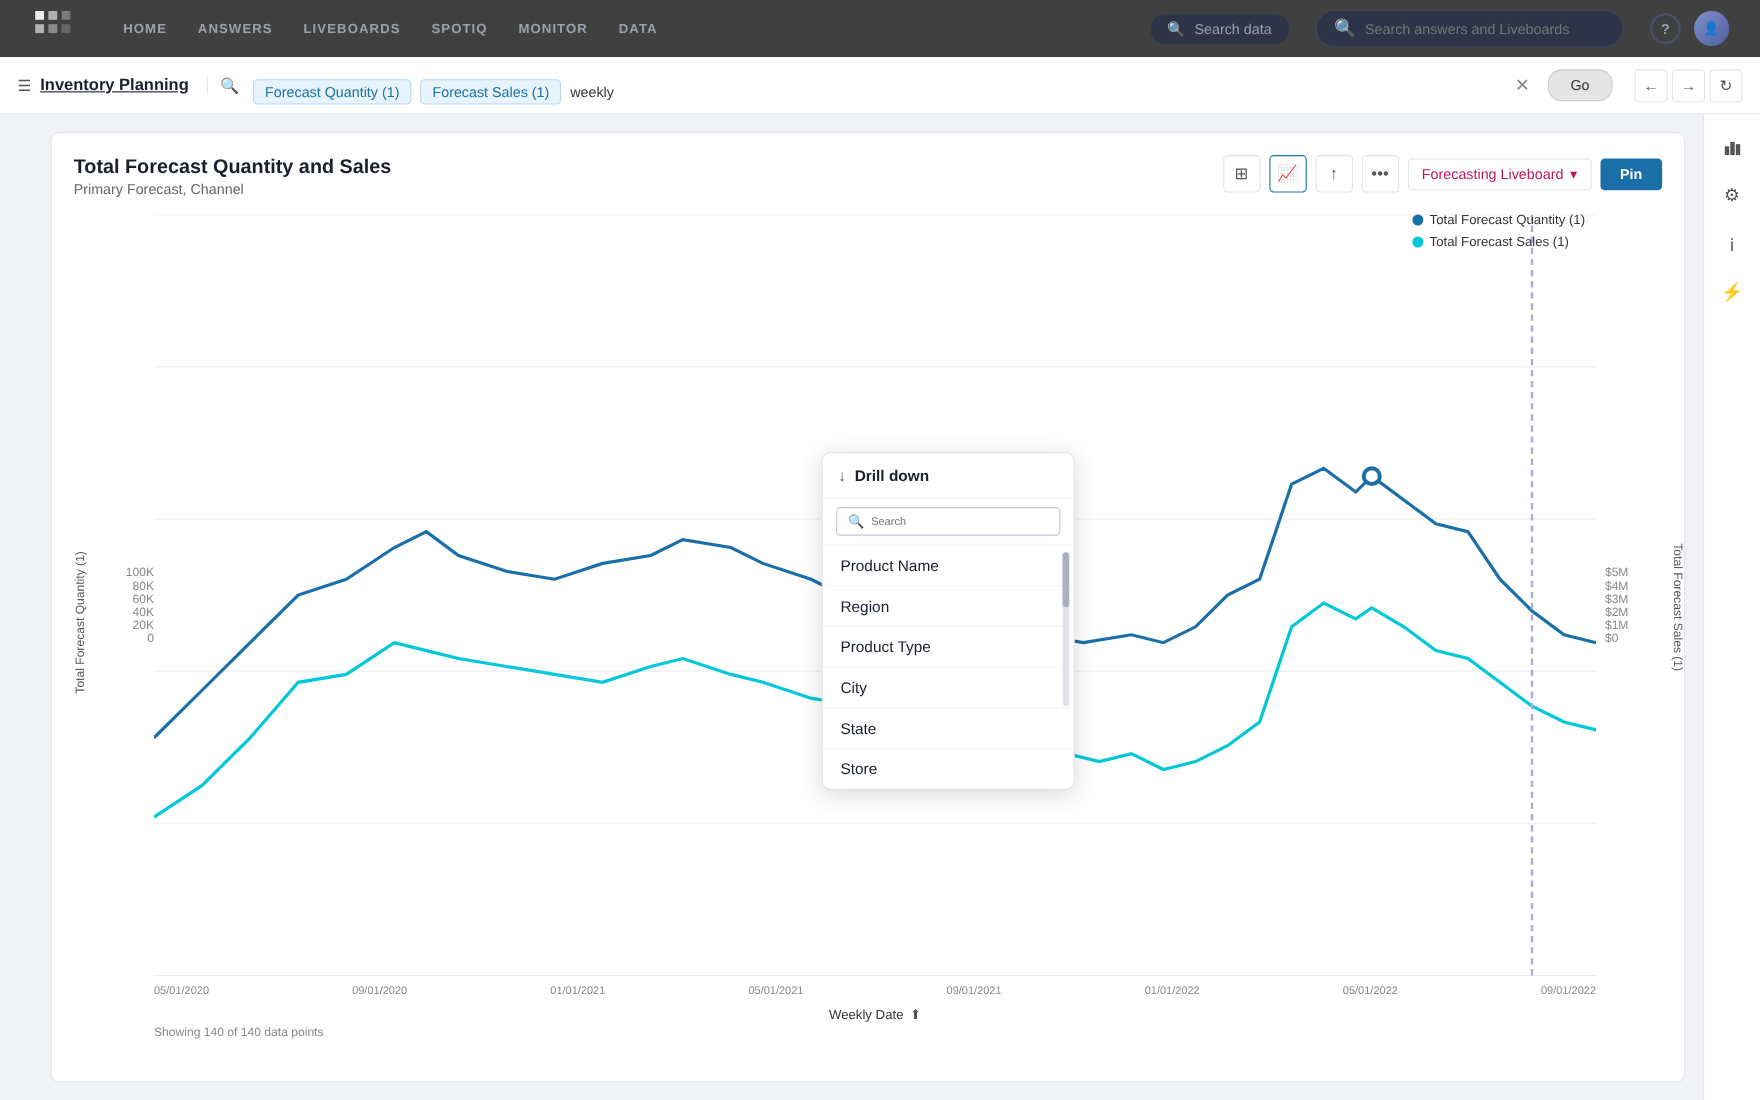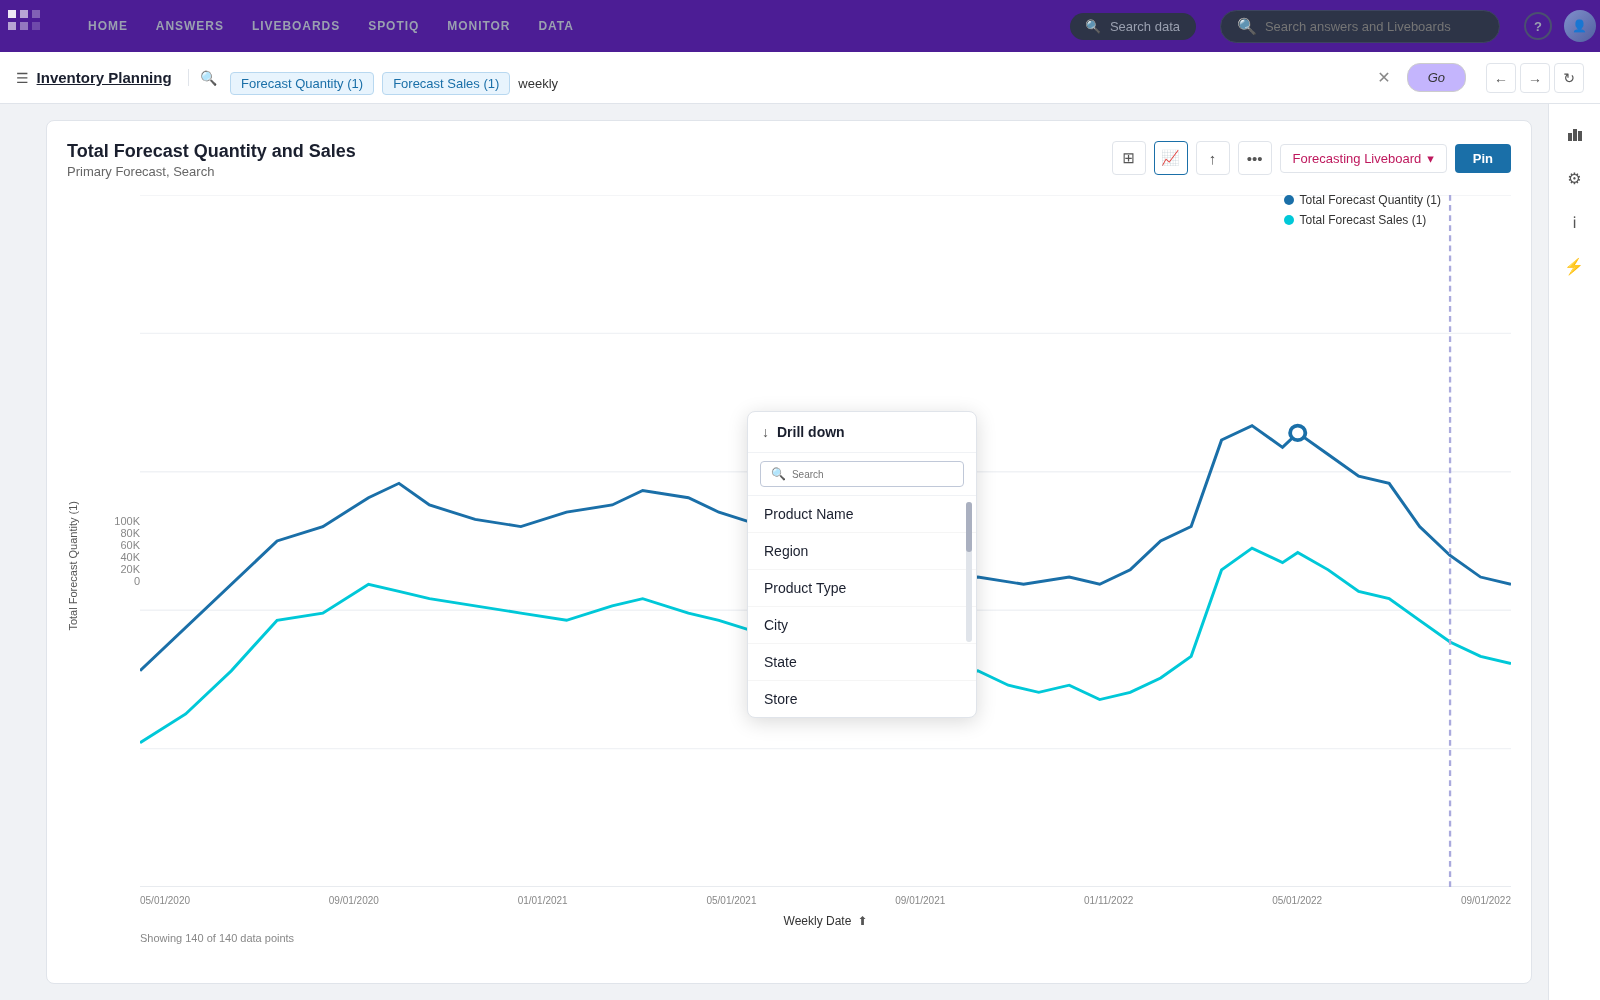--- a/index.html
+++ b/index.html
@@ -1,24 +1,24 @@
 <!DOCTYPE html>
 <html><head>
   <meta charset="utf-8">
   <style>
     * { box-sizing: border-box; margin: 0; padding: 0; }
     body { font-family: -apple-system, BlinkMacSystemFont, 'Segoe UI', sans-serif; background: #f0f2f5; width: 1600px; height: 1000px; overflow: hidden; }
 
     
     .top-nav {
-      background: #4c1d95;
+      background: #404040;
       height: 52px;
       display: flex;
       align-items: center;
-      padding: 0 4px;
+      padding: 0 28px;
       gap: 24px;
     }
     .nav-logo {
       color: white;
       font-size: 20px;
       font-weight: bold;
       margin-right: 8px;
       width: 40px;
       height: 40px;
       display: flex;
@@ -122,28 +122,27 @@
       cursor: pointer;
     }
     .token-plain { background: transparent; border: none; color: #333; font-size: 13px; }
     .search-clear {
       color: #888;
       cursor: pointer;
       font-size: 16px;
       padding: 4px;
     }
     .go-btn {
-      background: #c4b5fd;
+      background: #e5e5e5;
       border: 1px solid #ccc;
       border-radius: 13px;
       padding: 6px 20px;
       font-size: 13px;
       cursor: pointer;
       color: #333;
-      font-style: italic;
     }
     .nav-arrows { display: flex; gap: 4px; margin-left: 8px; }
     .nav-arrow {
       width: 30px; height: 30px;
       border: 1px solid #e0e4ea;
       border-radius: 4px;
       display: flex; align-items: center; justify-content: center;
       cursor: pointer;
       color: #555;
       font-size: 14px;
@@ -445,21 +444,21 @@
     <div class="nav-arrow">→</div>
     <div class="nav-arrow">↻</div>
   </div>
 </div>
 
 <div class="main-content">
 
   <div class="chart-container">
     <div class="chart-header">
       <div class="chart-title">Total Forecast Quantity and Sales</div>
-      <div class="chart-subtitle">Primary Forecast, Search</div>
+      <div class="chart-subtitle">Primary Forecast, Channel</div>
     </div>
 
     <div class="chart-toolbar">
       <div class="chart-toolbar-btn">⊞</div>
       <div class="chart-toolbar-btn active">📈</div>
       <div class="chart-toolbar-btn">↑</div>
       <div class="chart-toolbar-btn">•••</div>
       <div class="liveboard-dropdown">
         <span>Forecasting Liveboard</span>
         <span>▾</span>
@@ -500,33 +499,46 @@
           <circle cx="760" cy="165" r="5" fill="white" stroke="#1a6fa8" stroke-width="2.5"></circle>
         </svg>
 
         
         <div class="x-axis-labels">
           <span>05/01/2020</span>
           <span>09/01/2020</span>
           <span>01/01/2021</span>
           <span>05/01/2021</span>
           <span>09/01/2021</span>
-          <span>01/11/2022</span>
+          <span>01/01/2022</span>
           <span>05/01/2022</span>
           <span>09/01/2022</span>
         </div>
         <div class="x-axis-bottom">
           <span>Weekly Date</span>
           <span class="sort-icon">⬆</span>
         </div>
 
         
         <div class="data-points-text">Showing 140 of 140 data points</div>
       </div>
 
+      <div style="display:flex;align-items:center;">
+        <div class="y-axis-right">
+          <span>$5M</span>
+          <span>$4M</span>
+          <span>$3M</span>
+          <span>$2M</span>
+          <span>$1M</span>
+          <span>$0</span>
+        </div>
+        <div style="display:flex;align-items:center;height:100%;">
+          <div class="y-axis-right-label" style="writing-mode:vertical-rl;font-size:11px;color:#555;white-space:nowrap;">Total Forecast Sales (1)</div>
+        </div>
+      </div>
     </div>
 
     <div style="position:absolute;right:90px;top:72px;">
       <div class="legend-item">
         <div class="legend-dot" style="background:#1a6fa8;"></div>
         <span>Total Forecast Quantity (1)</span>
       </div>
       <div class="legend-item" style="margin-top:6px;">
         <div class="legend-dot" style="background:#00c8d8;"></div>
         <span>Total Forecast Sales (1)</span>

